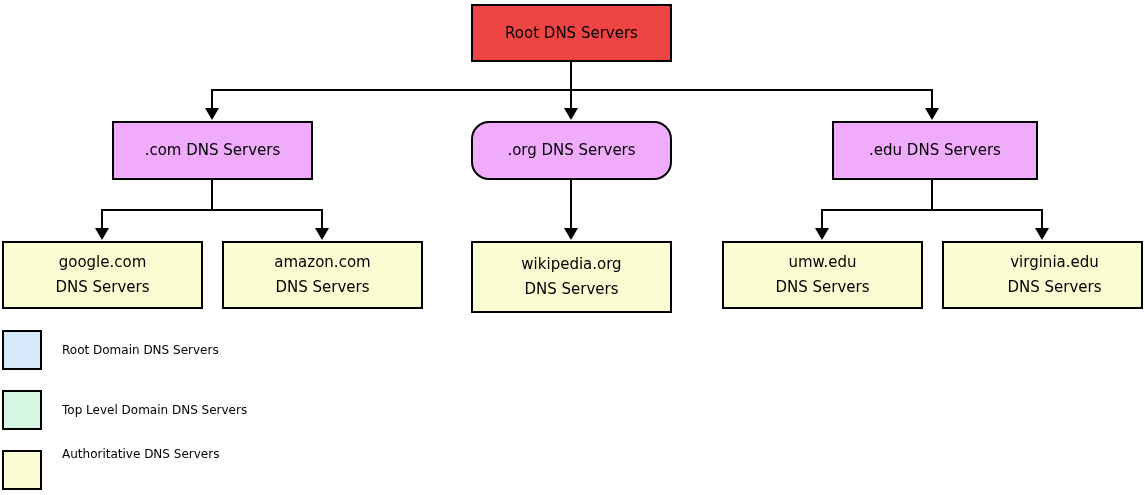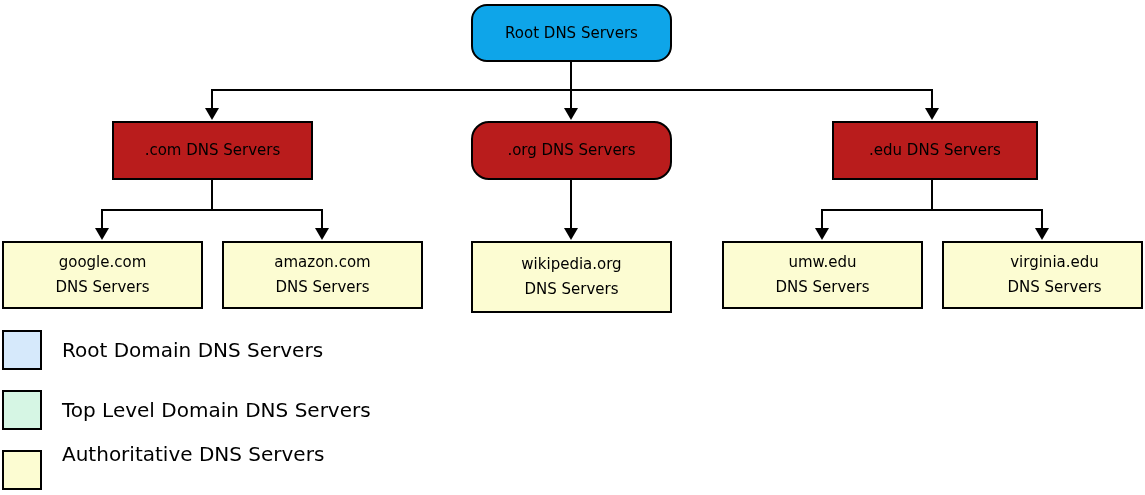--- a/index.html
+++ b/index.html
@@ -18,22 +18,22 @@
     border: 2px solid #000;
     display: flex;
     flex-direction: column;
     align-items: center;
     justify-content: center;
     text-align: center;
     font-size: 15px;
     line-height: 25px;
     white-space: nowrap;
   }
-  .node.blue   { background: #0ea5e9; border-radius: 16px; }
-  .node.green  { background: #b91c1c; }
+  .node.blue   { background: #ef4444; }
+  .node.green  { background: #f0abfc; }
   .node.yellow { background: #fcfcd2; }
 
   .line { position: absolute; background: #000; }
 
   .arrow-down {
     position: absolute;
     width: 0; height: 0;
     border-left: 7px solid transparent;
     border-right: 7px solid transparent;
     border-top: 12px solid #000;
@@ -91,21 +91,21 @@
   }
   .ls-1 { top: 330px; background: #d6e9fb; }
   .ls-2 { top: 390px; background: #d6f6e4; }
   .ls-3 { top: 450px; background: #fcfcd2; }
   .legend-label {
     position: absolute;
     left: 62px;
     height: 40px;
     display: flex;
     align-items: center;
-    font-size: 20px;
+    font-size: 12px;
     white-space: nowrap;
   }
   .ll-1 { top: 330px; }
   .ll-2 { top: 390px; }
   .ll-3 { top: 434px; }
 </style>
 </head>
 <body>
 
 <div class="canvas">

